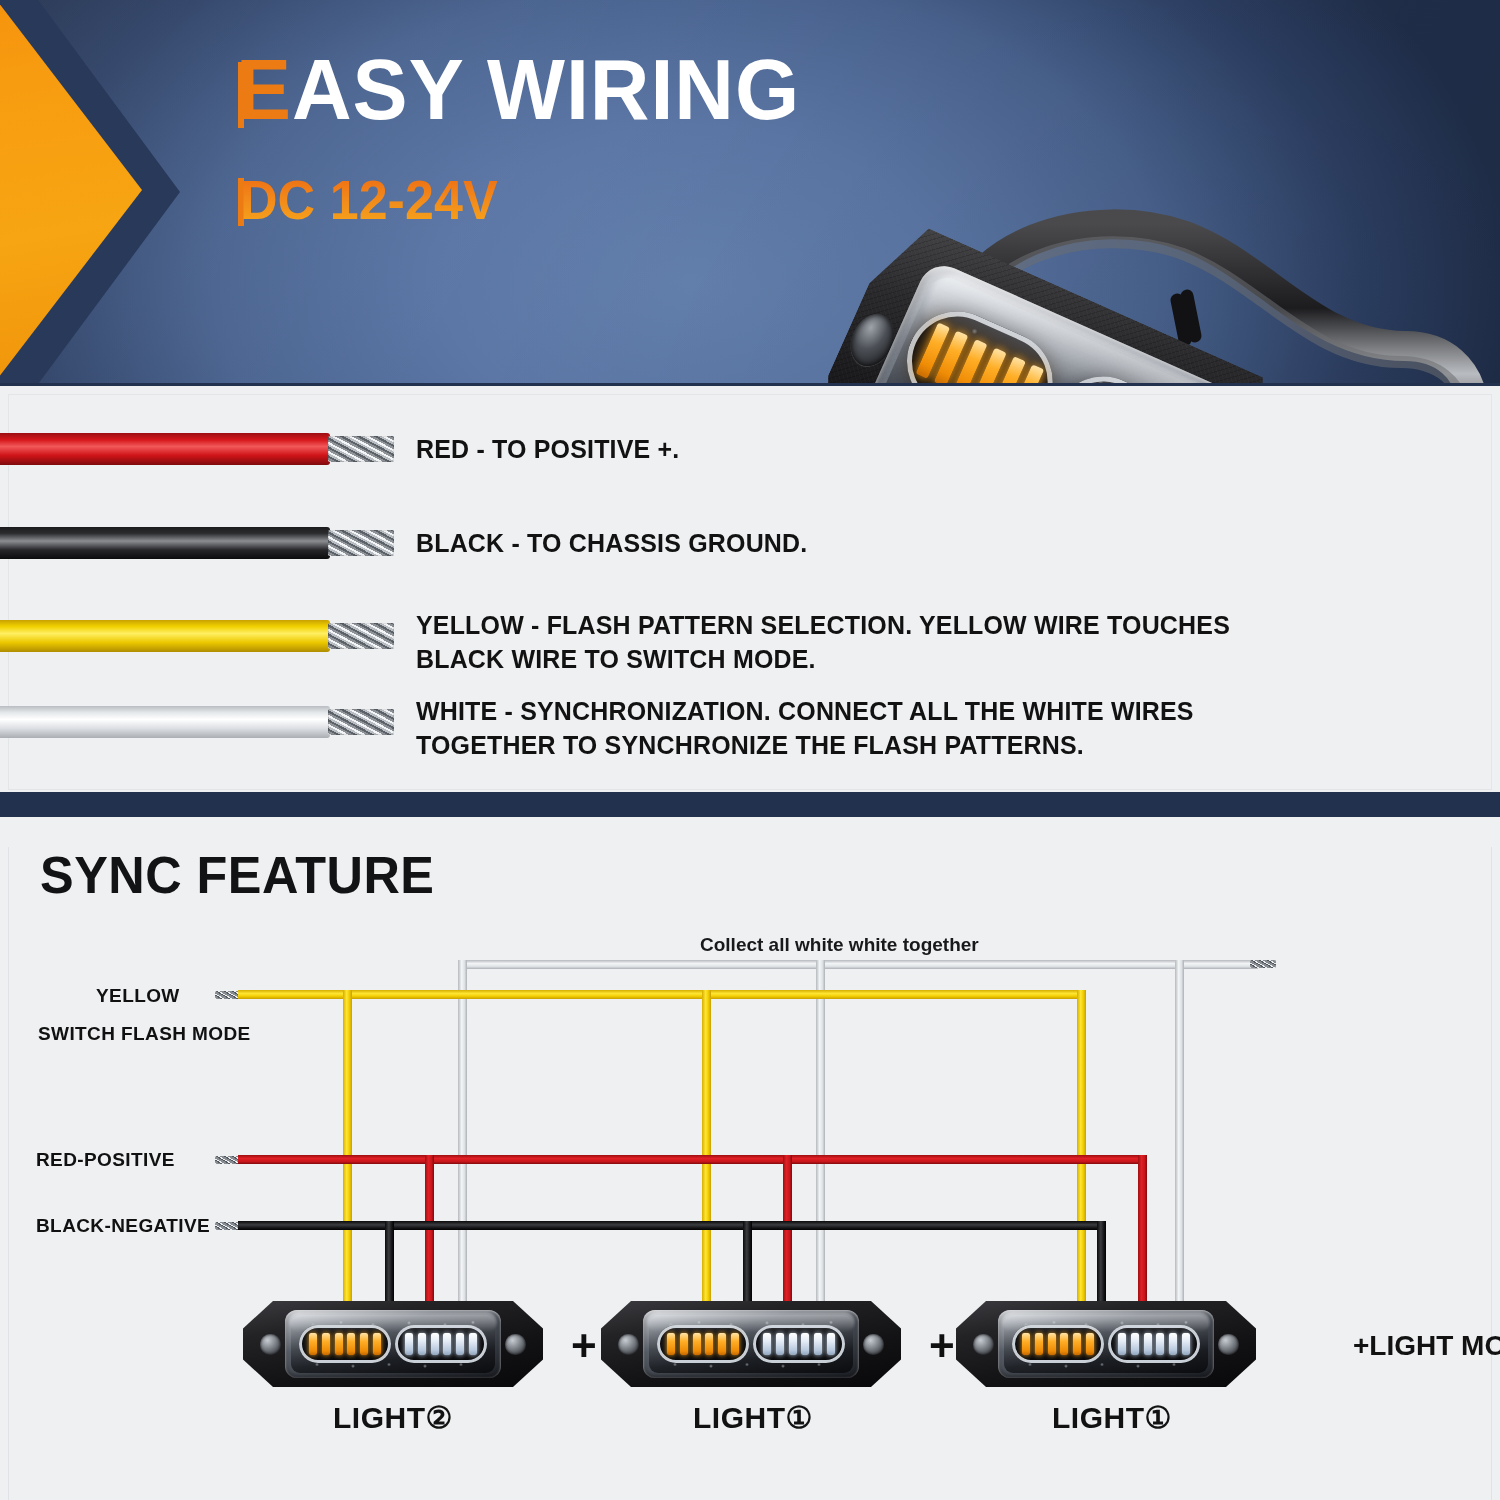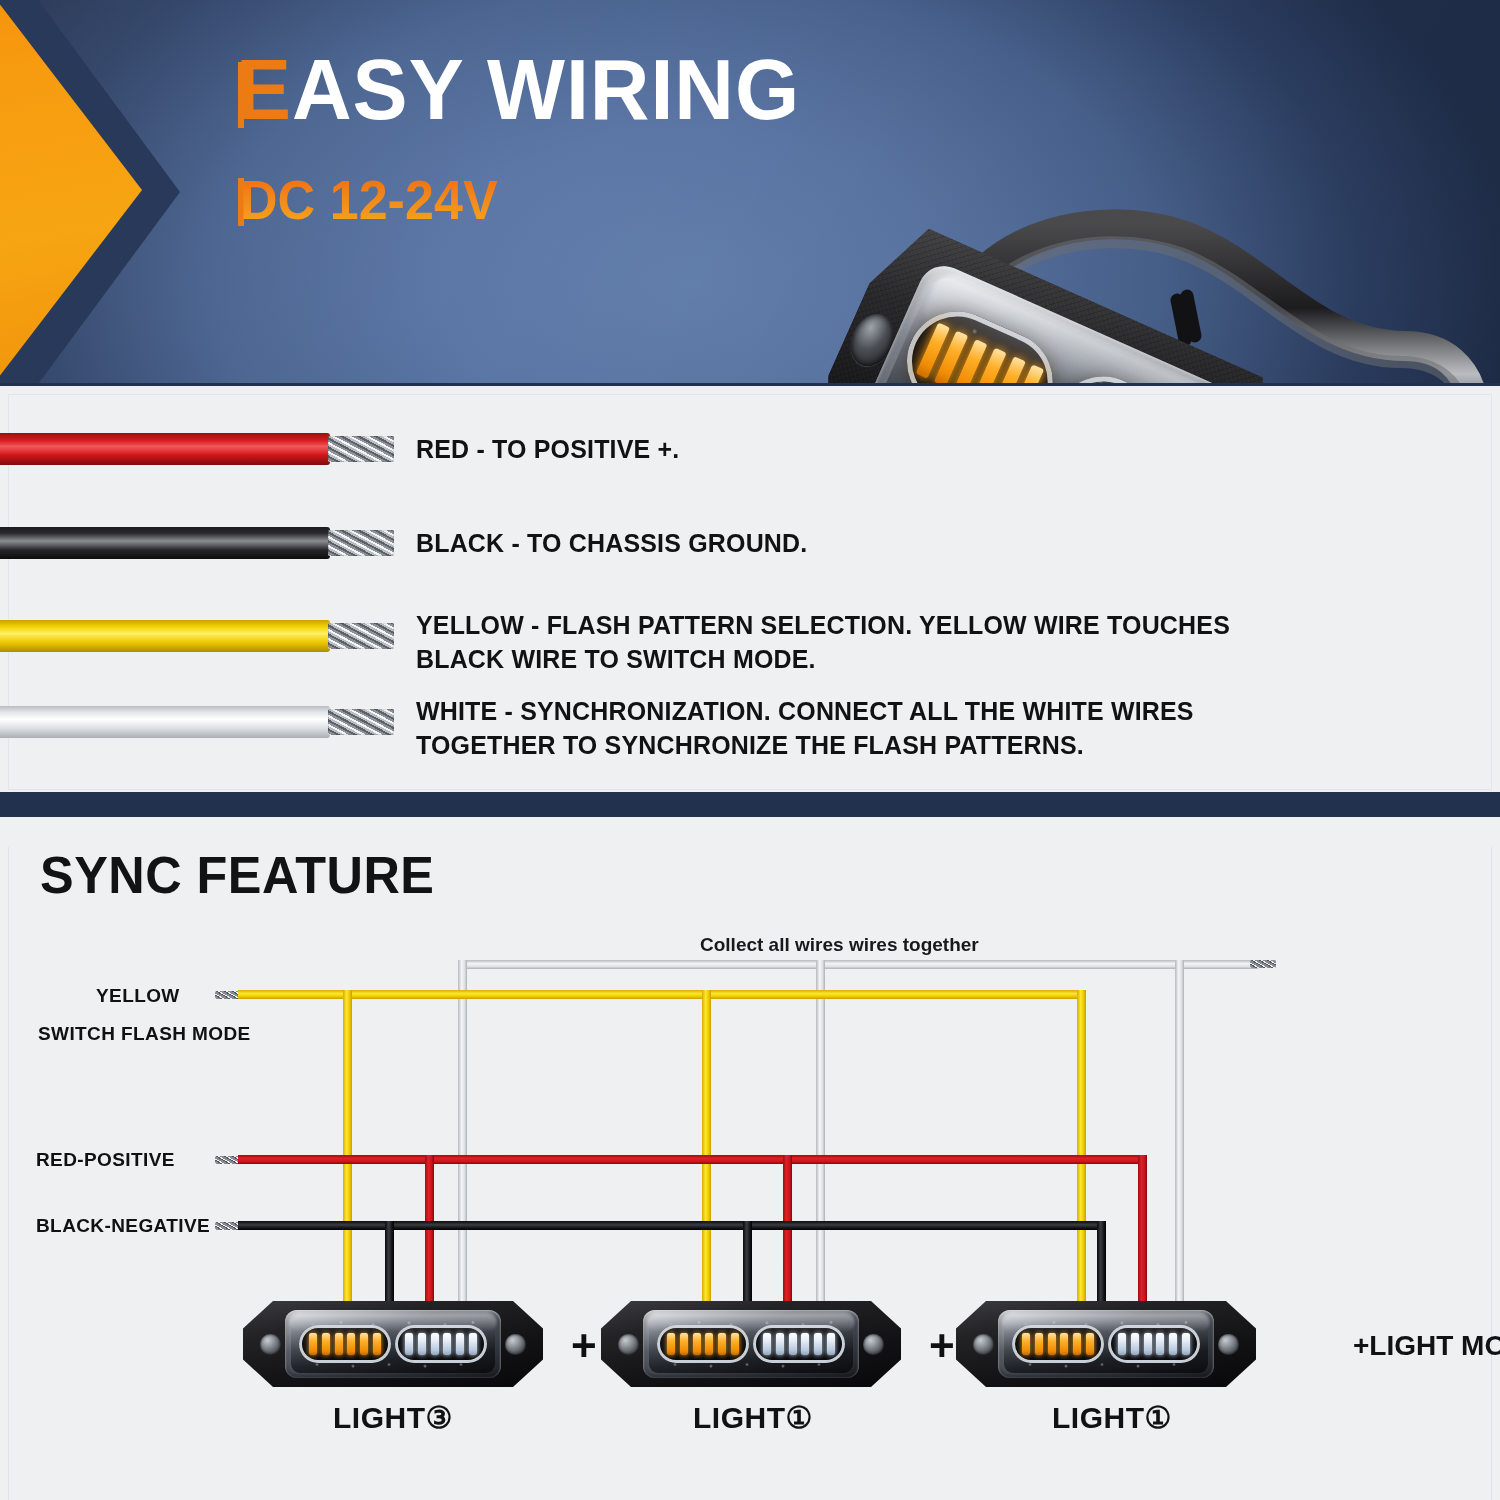--- a/index.html
+++ b/index.html
@@ -265,21 +265,21 @@
     <div class="cable c-white" style="top:320px;width:330px;"></div>
     <div class="strand" style="left:328px;top:323px;"></div>
     <div class="wtext" style="left:416px;top:308px;width:940px;">WHITE - SYNCHRONIZATION. CONNECT ALL THE WHITE WIRES TOGETHER TO SYNCHRONIZE THE FLASH PATTERNS.</div>
   </div>
 
   <div class="bot">
     <div class="bot-inner"></div>
   </div>
 
   <div class="sync-title">SYNC FEATURE</div>
-  <div class="collect-note">Collect all wires wires together</div>
+  <div class="collect-note">Collect all white white together</div>
 
   <div class="diaglabel" style="left:96px;top:985px;">YELLOW</div>
   <div class="diaglabel" style="left:38px;top:1023px;">SWITCH FLASH MODE</div>
   <div class="diaglabel" style="left:36px;top:1149px;">RED-POSITIVE</div>
   <div class="diaglabel" style="left:36px;top:1215px;">BLACK-NEGATIVE</div>
 
   <div class="ln ln-h w-white" style="left:458px;top:960px;width:800px;"></div>
   <div class="tip" style="left:1250px;top:960px;"></div>
   <div class="ln ln-v w-white" style="left:458px;top:960px;height:345px;"></div>
   <div class="ln ln-v w-white" style="left:816px;top:960px;height:345px;"></div>
@@ -321,21 +321,21 @@
     <div class="m-pod white">
       <span class="m-led"></span>
         <span class="m-led"></span>
         <span class="m-led"></span>
         <span class="m-led"></span>
         <span class="m-led"></span>
         <span class="m-led"></span>
     </div>
     <div class="m-gl"></div>
   </div>
-  <div class="modlabel" style="left:333px;top:1400px;">LIGHT③</div>
+  <div class="modlabel" style="left:333px;top:1400px;">LIGHT②</div>
 
   <div class="plus" style="left:571px;top:1324px;">+</div>
 
   <div class="mod" style="left:601px;top:1301px;">
     <div class="m-base"></div>
     <div class="m-hole l"></div>
     <div class="m-hole r"></div>
     <div class="m-lens"></div>
     <div class="m-inner"></div>
     <div class="m-chips"></div>

